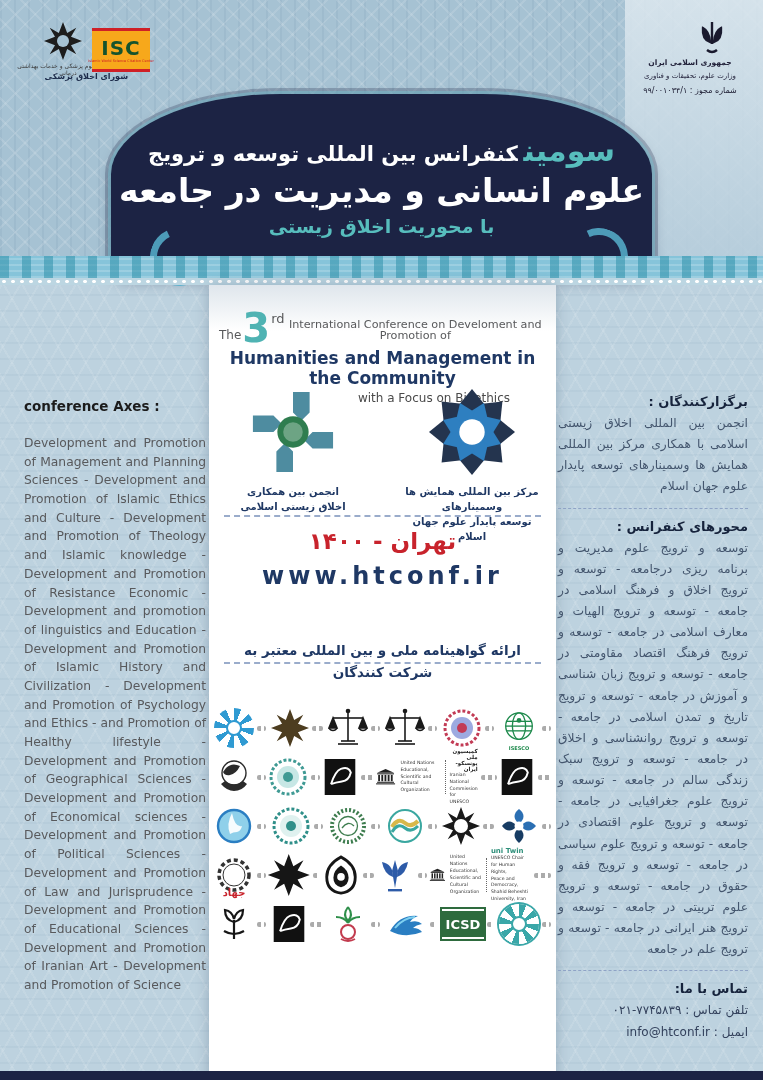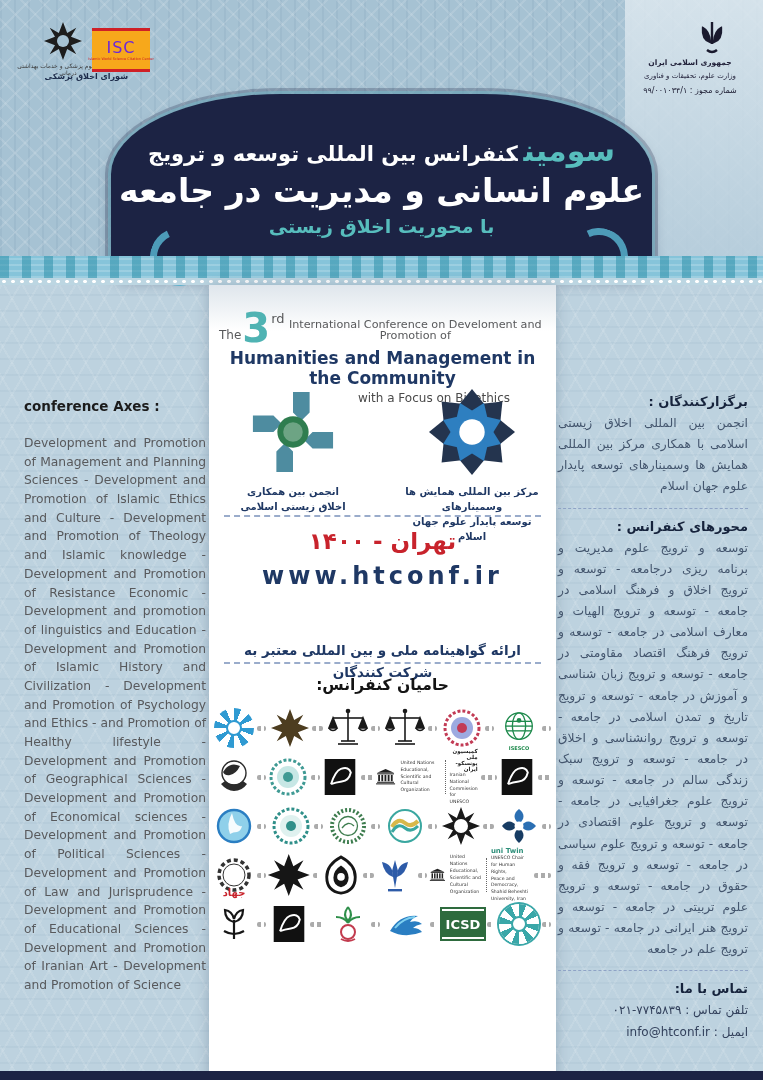--- a/index.html
+++ b/index.html
@@ -20,21 +20,21 @@
       repeating-linear-gradient(-45deg, rgba(255,255,255,.12) 0 2px, transparent 2px 14px),
       repeating-linear-gradient(90deg, rgba(90,125,155,.10) 0 2px, transparent 2px 14px);}
   .top-zone-right{top:0;left:625px;width:138px;height:258px;background:linear-gradient(180deg,#dde8ef,#b9cfdd);opacity:.85;}
 
   .uni-emblem{left:44px;top:22px;width:38px;height:38px;clip-path:polygon(50% 0%,61% 29%,85% 15%,71% 39%,100% 50%,71% 61%,85% 85%,61% 71%,50% 100%,39% 71%,15% 85%,29% 61%,0% 50%,29% 39%,15% 15%,39% 29%);background:#1d1d1d;}
   .uni-emblem .hole{position:absolute;inset:13px;border-radius:50%;background:#a6c2d3;}
   .uni-cap1{left:8px;top:62px;width:120px;font-size:6px;color:#3a3a3a;text-align:center;}
   .uni-cap2{left:8px;top:72px;width:120px;font-size:8px;font-weight:bold;color:#1c2b4a;text-align:right;}
 
   .isc-box{left:92px;top:28px;width:58px;height:38px;background:#f7a81b;border-top:3px solid #cf2027;border-bottom:3px solid #cf2027;display:flex;flex-direction:column;align-items:center;justify-content:center;}
-  .isc-label{font-size:16px;font-weight:normal;color:#6d28d9;line-height:1;letter-spacing:1px;}
+  .isc-label{font-size:20px;font-weight:bold;color:#14532d;line-height:1;letter-spacing:1px;}
   .isc-sub{font-size:3.5px;color:#cf2027;margin-top:1px;white-space:nowrap;}
 
   .gov-emblem{left:697px;top:20px;width:30px;height:36px;}
   .gov-l1{left:628px;top:58px;width:124px;font-size:7.5px;font-weight:bold;color:#23233c;text-align:center;}
   .gov-l2{left:628px;top:72px;width:124px;font-size:7px;color:#23233c;text-align:center;}
   .gov-l3{left:628px;top:86px;width:124px;font-size:8px;color:#1a1a30;text-align:center;}
 
   
   .banner{left:111px;top:94px;width:541px;height:182px;background:#1c2344;
     border-radius:170px 170px 16px 16px / 80px 80px 16px 16px;
@@ -220,21 +220,20 @@
   </div>
 
   <div class="abs dash d1"></div>
   <div class="abs city-year">تهران - ۱۴۰۰</div>
   <div class="abs website">www.htconf.ir</div>
   <div class="abs cert">
     <span>ارائه گواهینامه ملی و بین المللی معتبر به</span><br>
     <span>شرکت کنندگان</span>
   </div>
   <div class="abs dash d2"></div>
-  <div class="abs sp-head">حامیان کنفرانس:</div>
 
   <div class="abs" id="sponsors">
       <div class="srow">
         <div class="tile">
           <div class="ticon">
             <div class="gflower" style="--c1:#2f9ad2"></div>
           </div>
           <div class="cap-squig"></div>
         </div>
         <div class="tile">

